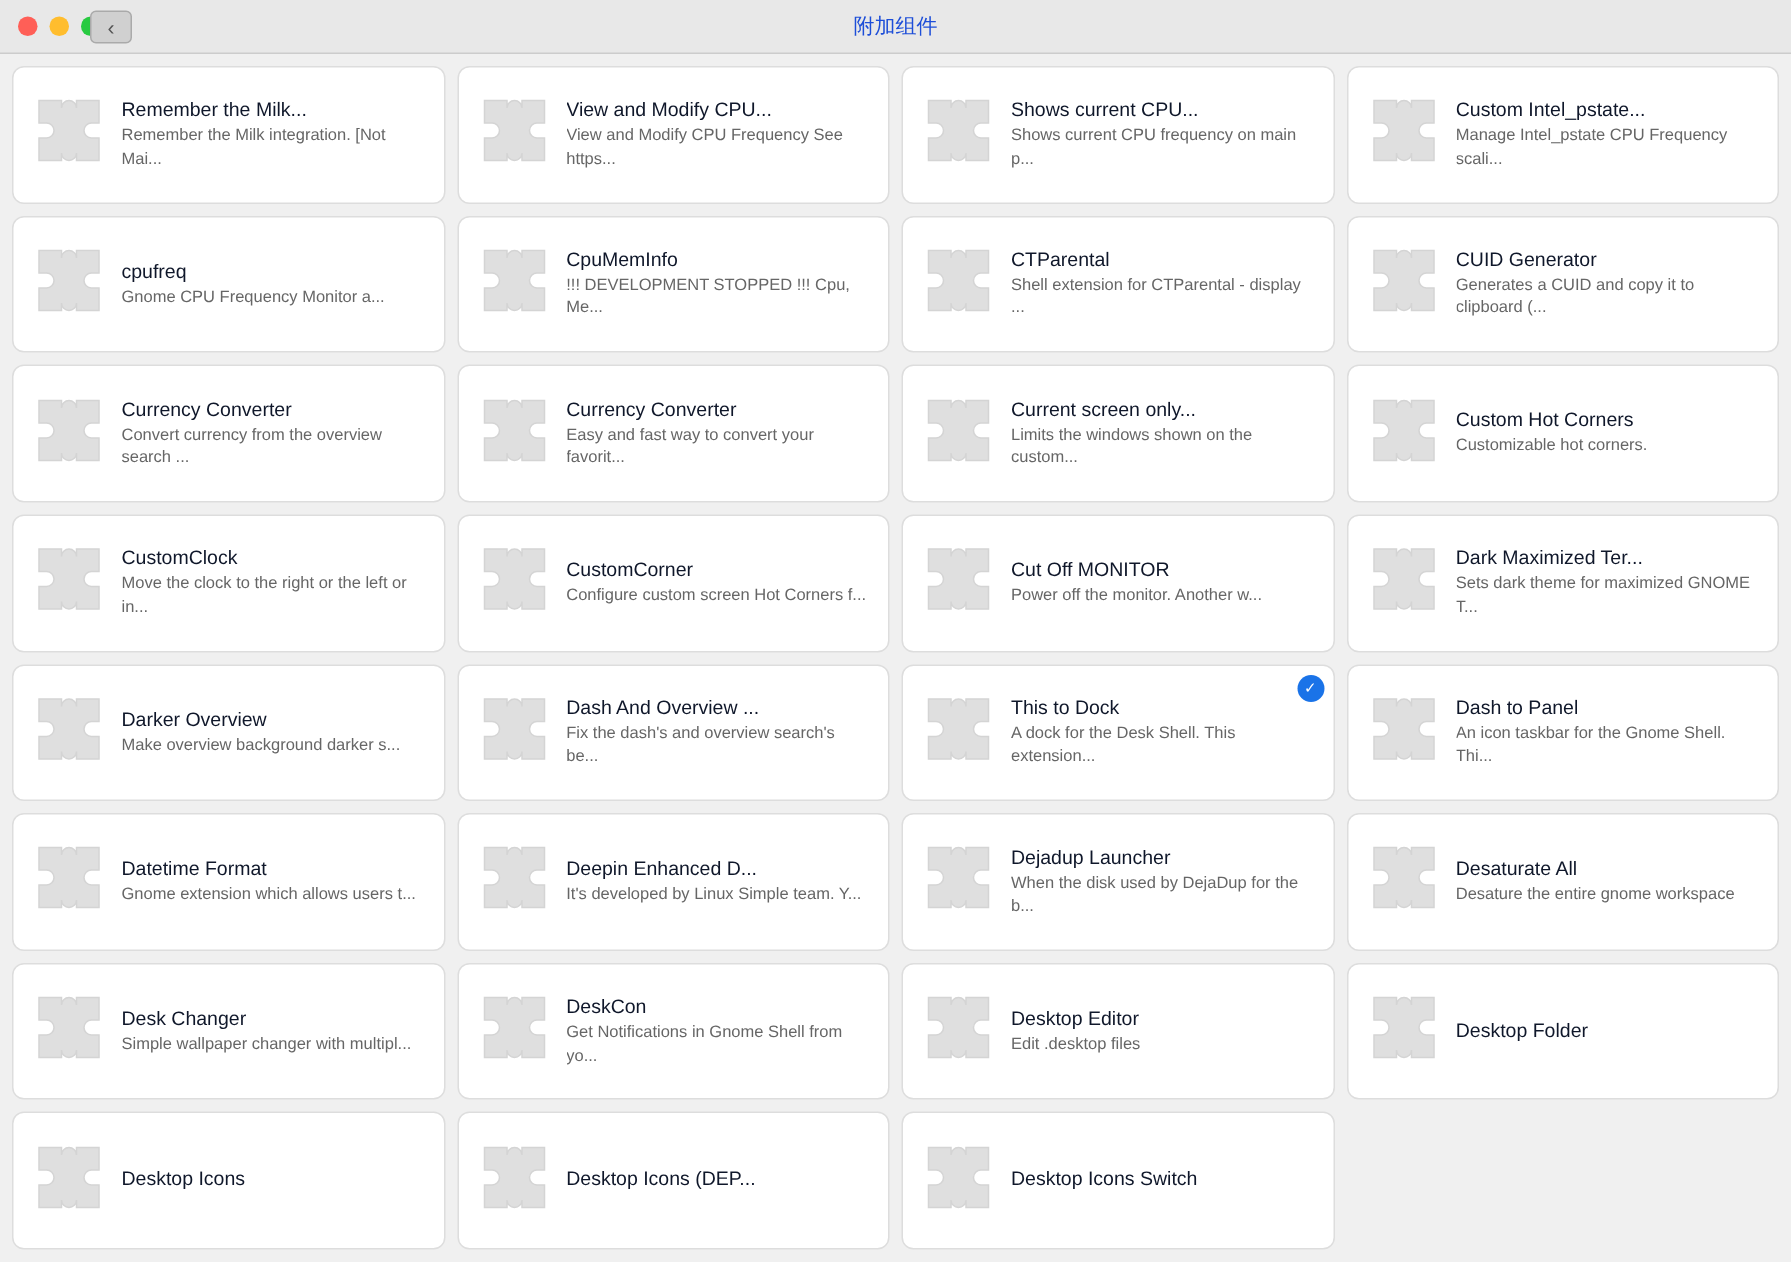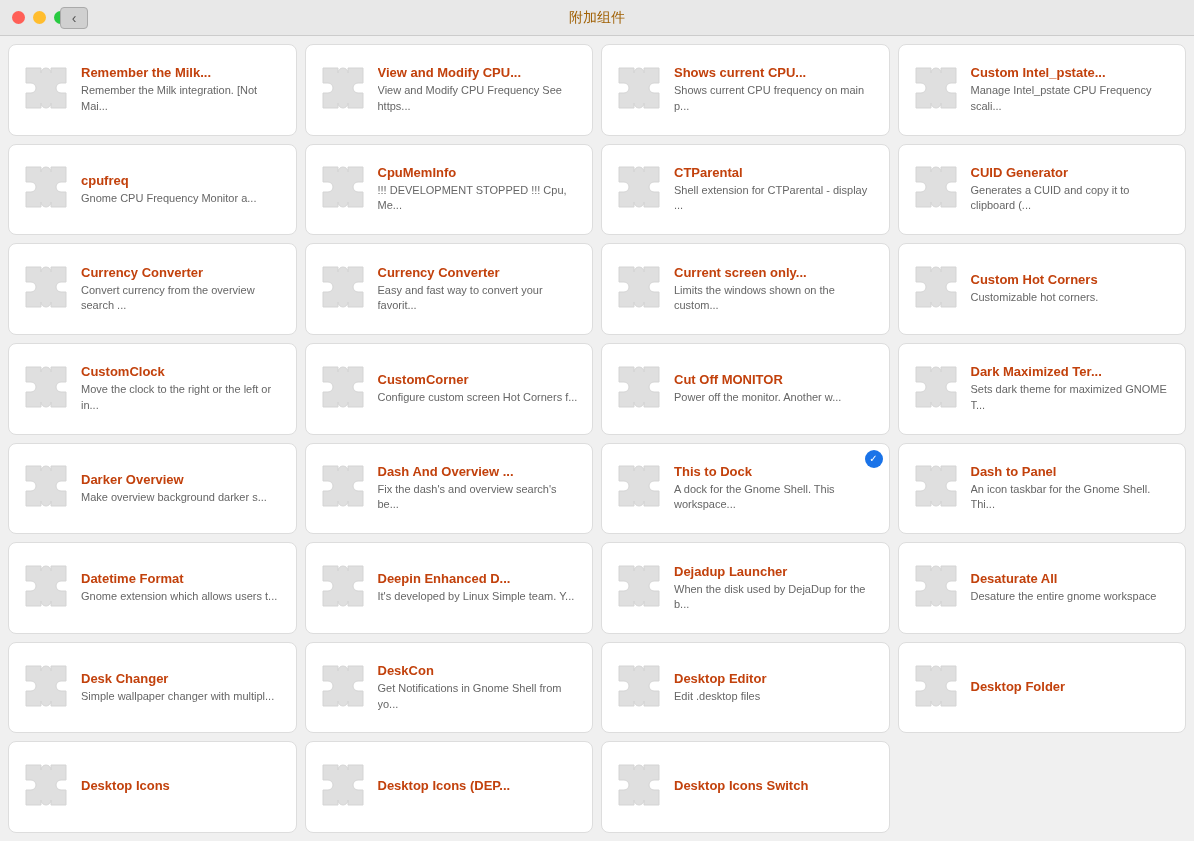--- a/index.html
+++ b/index.html
@@ -47,21 +47,21 @@
       display: flex;
       align-items: center;
       justify-content: center;
       cursor: pointer;
       font-size: 14px;
       color: #555;
     }
     .titlebar-title {
       font-size: 14px;
       font-weight: 500;
-      color: #a16207;
+      color: #1d4ed8;
     }
     .grid-container {
       padding: 8px;
       display: grid;
       grid-template-columns: repeat(4, 1fr);
       gap: 8px;
       height: calc(841px - 36px);
       overflow-y: auto;
     }
     .item-card {
@@ -81,22 +81,22 @@
       height: 50px;
       flex-shrink: 0;
       opacity: 0.5;
     }
     .item-text {
       flex: 1;
       overflow: hidden;
     }
     .item-name {
       font-size: 13px;
-      font-weight: 700;
-      color: #c2410c;
+      font-weight: 400;
+      color: #0f172a;
       margin-bottom: 3px;
       white-space: nowrap;
       overflow: hidden;
       text-overflow: ellipsis;
     }
     .item-desc {
       font-size: 11px;
       color: #666;
       line-height: 1.4;
       display: -webkit-box;
@@ -315,21 +315,21 @@
       <div class="item-desc">Fix the dash's and overview search's be...</div>
     </div>
 
   </div>
     <div class="item-card">
     <span><svg viewBox="0 0 50 50" xmlns="http://www.w3.org/2000/svg" class="puzzle-icon">
     <path d="M5 5 h15 v5 a5 5 0 0 1 10 0 v-5 h15 v15 h-5 a5 5 0 0 0 0 10 h5 v15 h-15 v-5 a5 5 0 0 1 -10 0 v5 h-15 v-15 h5 a5 5 0 0 0 0 -10 h-5 z" fill="#c0c0c0" stroke="#aaa" stroke-width="1"></path>
   </svg></span>
     <div class="item-text">
       <div class="item-name">This to Dock</div>
-      <div class="item-desc">A dock for the Gnome Shell. This workspace...</div>
+      <div class="item-desc">A dock for the Desk Shell. This extension...</div>
     </div>
     <div class="badge"></div>
   </div>
     <div class="item-card">
     <span><svg viewBox="0 0 50 50" xmlns="http://www.w3.org/2000/svg" class="puzzle-icon">
     <path d="M5 5 h15 v5 a5 5 0 0 1 10 0 v-5 h15 v15 h-5 a5 5 0 0 0 0 10 h5 v15 h-15 v-5 a5 5 0 0 1 -10 0 v5 h-15 v-15 h5 a5 5 0 0 0 0 -10 h-5 z" fill="#c0c0c0" stroke="#aaa" stroke-width="1"></path>
   </svg></span>
     <div class="item-text">
       <div class="item-name">Dash to Panel</div>
       <div class="item-desc">An icon taskbar for the Gnome Shell. Thi...</div>

